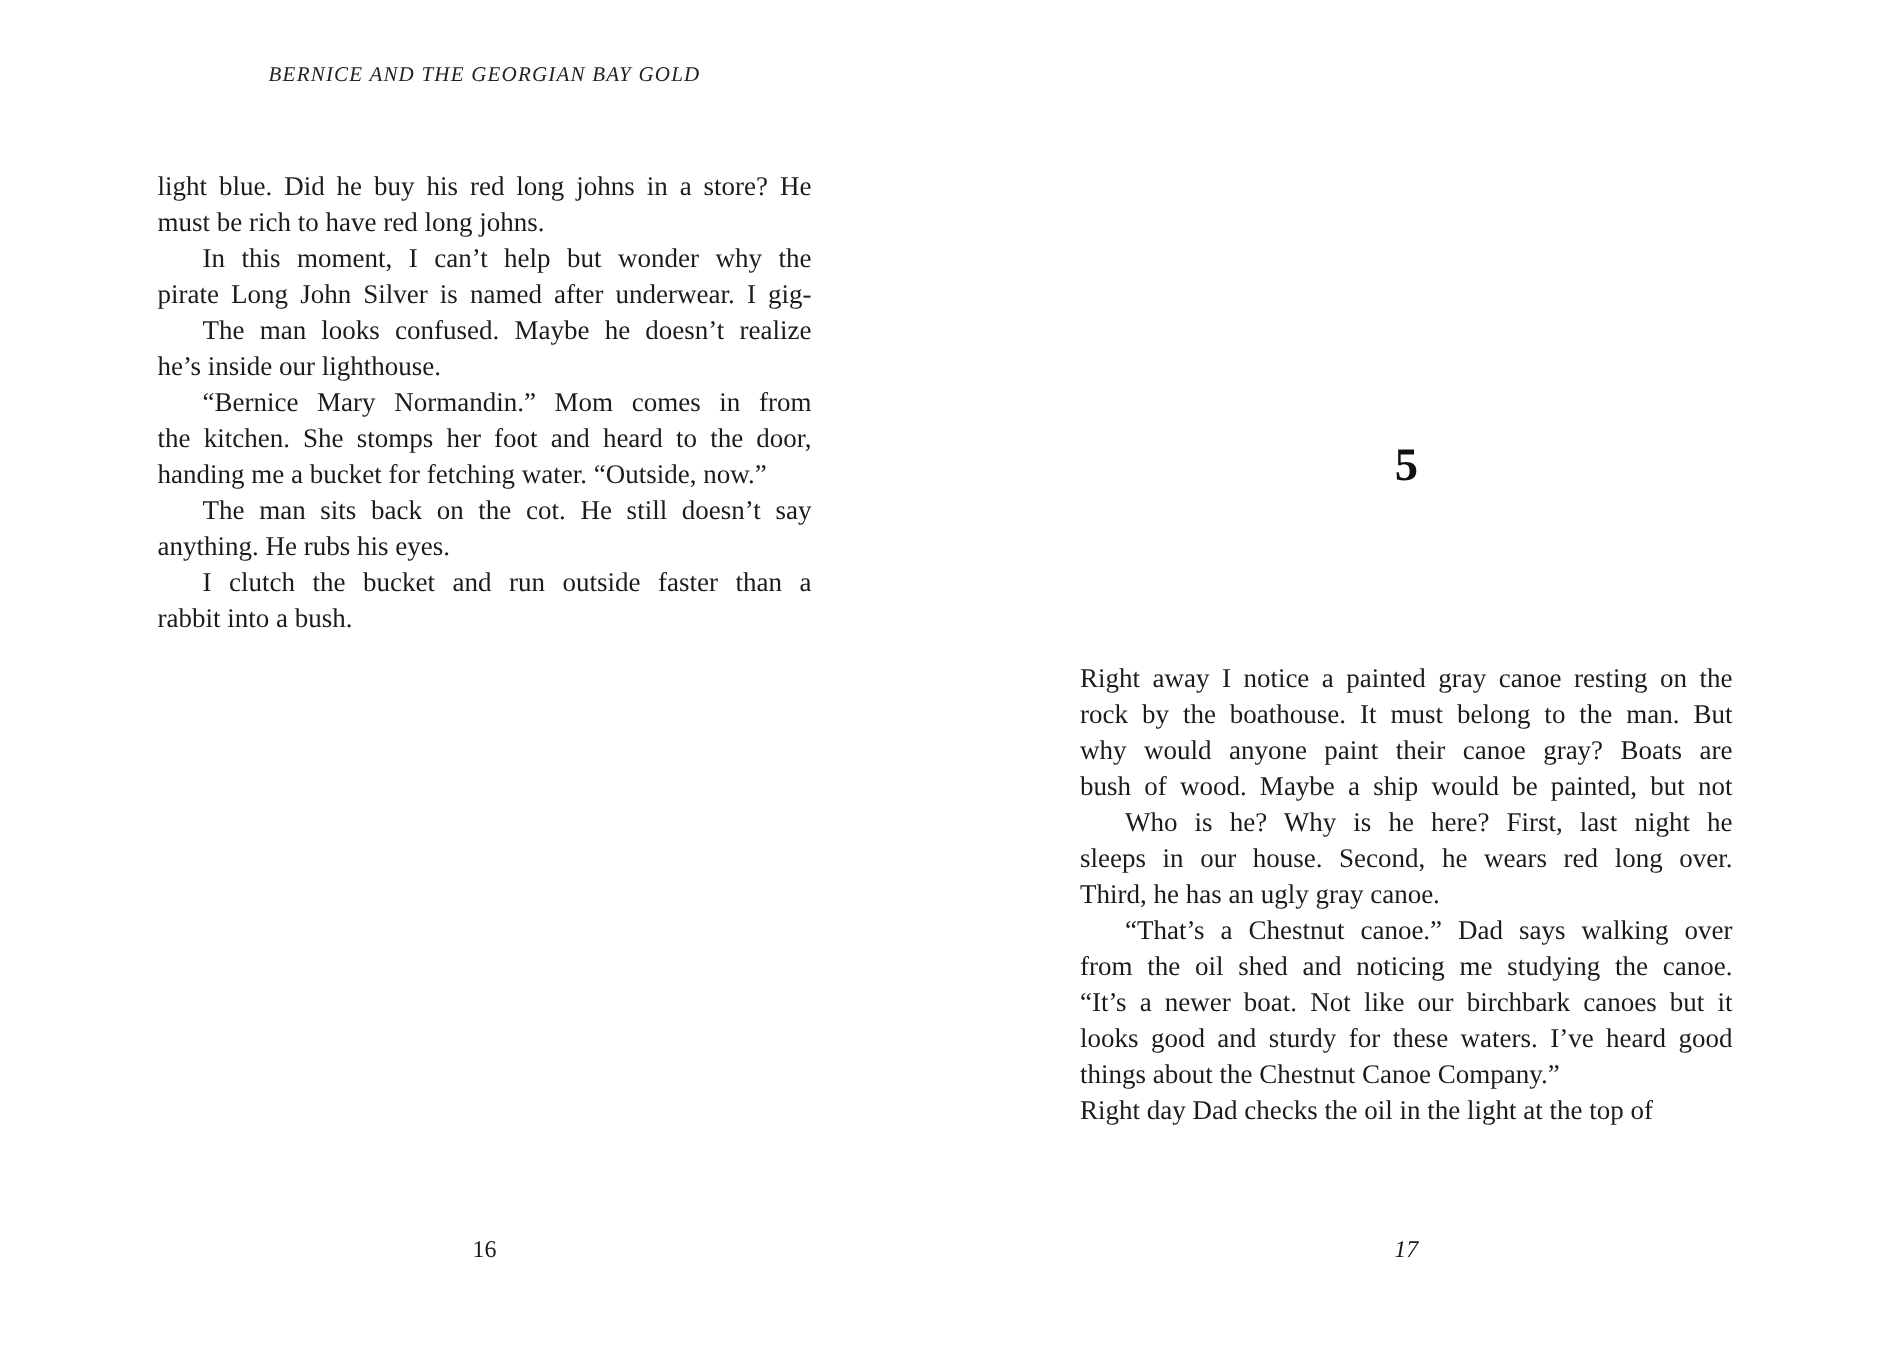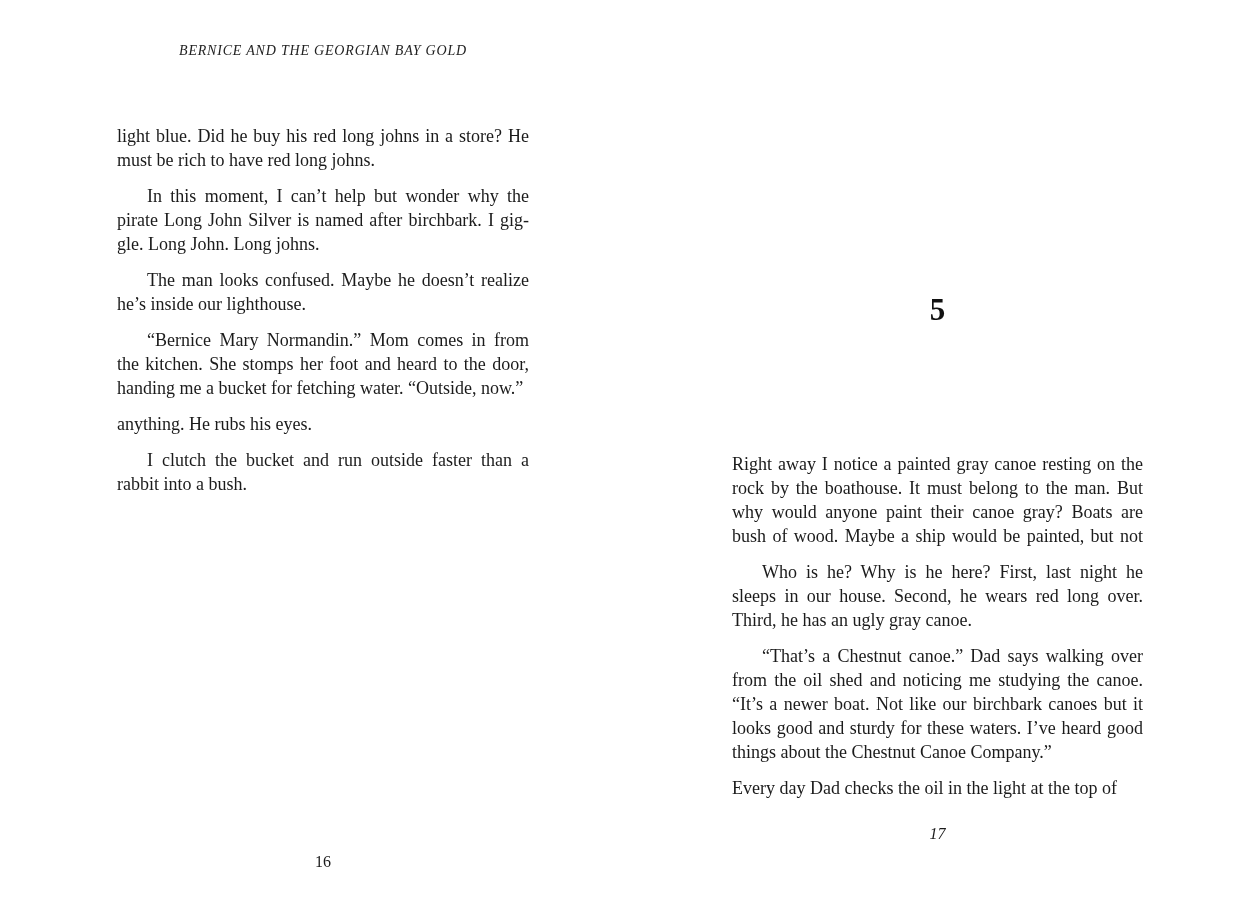--- a/index.html
+++ b/index.html
@@ -55,70 +55,70 @@
   .body-block {
     position: absolute;
     width: 436px;
     font-size: 18px;
     line-height: 24px;
     color: #1b1b1b;
   }
   .body-16 { left: 105px; top: 112px; }
   .body-17 { left: 90px;  top: 440px; width: 435px; }
 
-  .para { margin: 12px; padding: 0; }
+  .para { margin: 0; padding: 0; }
   .line {
     text-align: justify;
     text-align-last: justify;
     height: 24px;
     overflow: visible;
   }
   .line.para-end { text-align-last: left; }
   .line.first.indented { text-indent: 30px; }
 
   .folio {
     position: absolute;
     top: 824px;
     width: 436px;
     text-align: center;
     font-size: 16px;
     line-height: 20px;
     color: #1b1b1b;
   }
-  .folio-16 { left: 105px; margin-top: 28px; }
+  .folio-16 { left: 105px; }
   .folio-17 { left: 90px; width: 435px; font-style: italic; }
 </style>
 </head>
 <body>
 
 <div class="spread">
 
   <div class="page page-left">
     <div class="running-header">BERNICE AND THE GEORGIAN BAY GOLD</div>
 
     <div class="body-block body-16">
         <div class="para">
           <div class="line first">light blue. Did he buy his red long johns in a store? He</div>
           <div class="line para-end">must be rich to have red long johns.</div>
         </div>
         <div class="para">
           <div class="line first indented">In this moment, I can’t help but wonder why the</div>
-          <div class="line indented">pirate Long John Silver is named after birchbark. I gig-</div>
-          <div class="line para-end indented">gle. Long John. Long johns.</div>
+          <div class="line indented">pirate Long John Silver is named after underwear. I gig-</div>
         </div>
         <div class="para">
           <div class="line first indented">The man looks confused. Maybe he doesn’t realize</div>
           <div class="line para-end indented">he’s inside our lighthouse.</div>
         </div>
         <div class="para">
           <div class="line first indented">“Bernice Mary Normandin.” Mom comes in from</div>
           <div class="line indented">the kitchen. She stomps her foot and heard to the door,</div>
           <div class="line para-end indented">handing me a bucket for fetching water. “Outside, now.”</div>
         </div>
         <div class="para">
+          <div class="line first indented">The man sits back on the cot. He still doesn’t say</div>
           <div class="line para-end indented">anything. He rubs his eyes.</div>
         </div>
         <div class="para">
           <div class="line first indented">I clutch the bucket and run outside faster than a</div>
           <div class="line para-end indented">rabbit into a bush.</div>
         </div>
       </div>
 
     <div class="folio folio-16">16</div>
   </div>
@@ -139,20 +139,20 @@
           <div class="line para-end indented">Third, he has an ugly gray canoe.</div>
         </div>
         <div class="para">
           <div class="line first indented">“That’s a Chestnut canoe.” Dad says walking over</div>
           <div class="line indented">from the oil shed and noticing me studying the canoe.</div>
           <div class="line indented">“It’s a newer boat. Not like our birchbark canoes but it</div>
           <div class="line indented">looks good and sturdy for these waters. I’ve heard good</div>
           <div class="line para-end indented">things about the Chestnut Canoe Company.”</div>
         </div>
         <div class="para">
-          <div class="line first para-end">Every day Dad checks the oil in the light at the top of</div>
+          <div class="line first para-end">Right day Dad checks the oil in the light at the top of</div>
         </div>
       </div>
 
     <div class="folio folio-17">17</div>
   </div>
 
 </div>
 
 </body></html>

